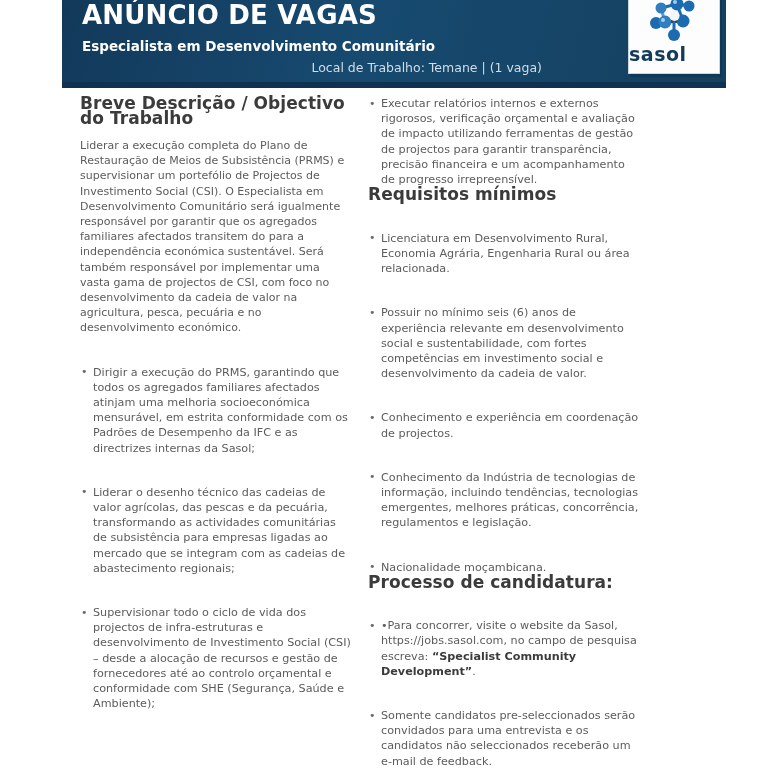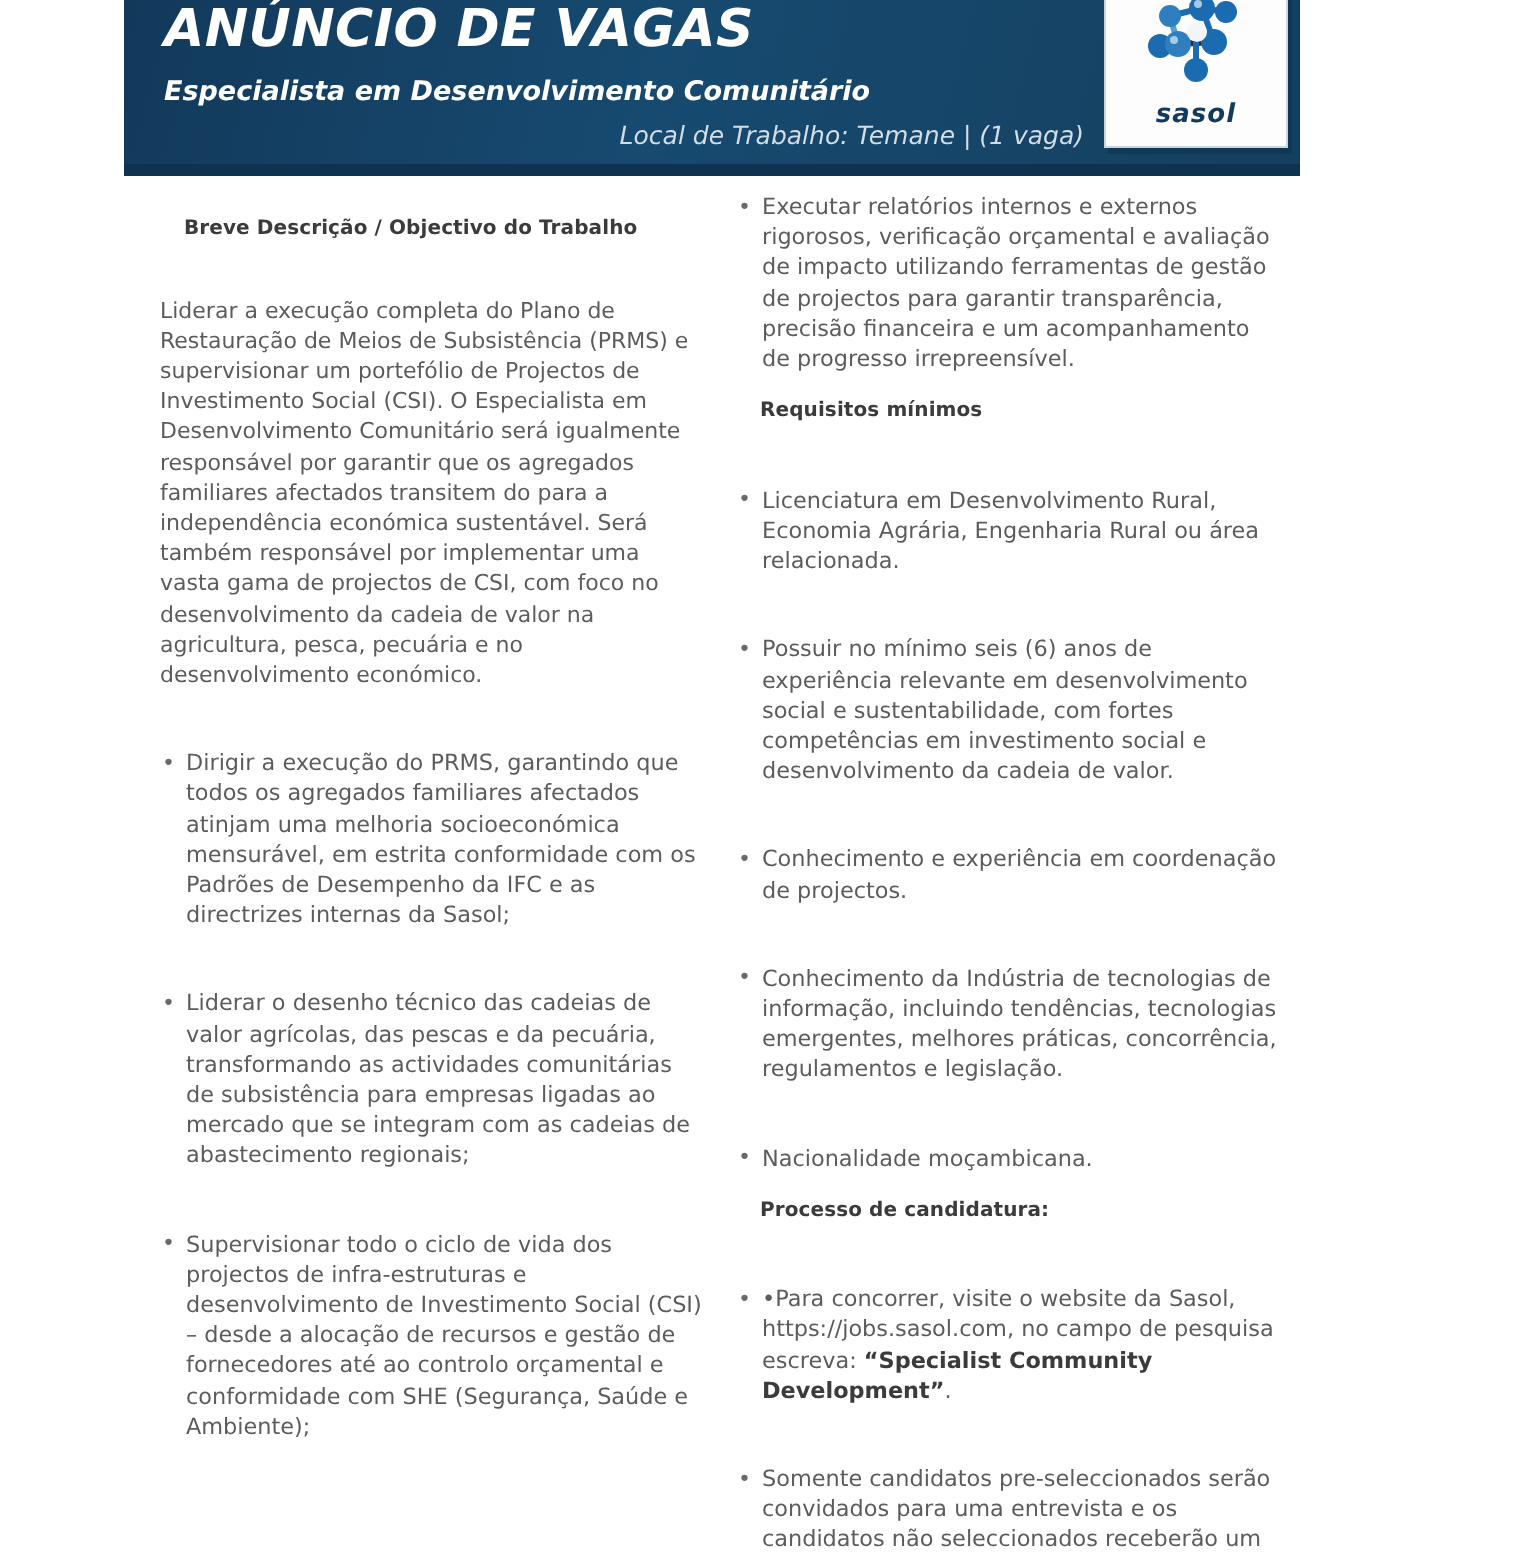--- a/index.html
+++ b/index.html
@@ -14,26 +14,25 @@
     color: #4a4a4a;
     overflow: hidden;
     position: relative;
   }
 
   
   .header-banner {
     position: absolute;
     left: 62px;
     top: 0;
-    width: 588px;
+    width: 664px;
     height: 88px;
     background: #154063;
     background: linear-gradient(105deg, #12395a 0%, #174a70 45%, #14405f 100%);
     box-sizing: border-box;
-    font-style: italic;
   }
   .header-banner::after {
     content: "";
     position: absolute;
     left: 0;
     bottom: 0;
     width: 100%;
     height: 6px;
     background: #0f3251;
   }
@@ -87,22 +86,22 @@
     position: absolute;
     left: 50%;
     transform: translateX(-50%);
     top: 4px;
   }
   .logo-word {
     position: absolute;
     left: 0;
     right: 0;
     bottom: 8px;
-    text-align: center;
-    font-size: 13px;
+    text-align: left;
+    font-size: 19px;
     font-weight: bold;
     color: #123a5c;
     letter-spacing: 0.5px;
     font-family: "DejaVu Sans", sans-serif;
   }
 
   
   .content {
     position: absolute;
     left: 0;
@@ -111,24 +110,24 @@
   }
   .col {
     position: absolute;
     top: 0;
     width: 272px;
   }
   .col-left  { left: 80px; }
   .col-right { left: 368px; }
 
   h2.section-heading {
-    font-size: 10px;
+    font-size: 17px;
     font-weight: bold;
     color: #3b3b3b;
-    margin: 12px;
+    margin: 0;
     line-height: 14.5px;
     letter-spacing: 0.05px;
   }
   .para {
     font-size: 11px;
     line-height: 15.2px;
     color: #5c5c5c;
     margin: 0;
     padding-top: 13px;
     text-align: left;

